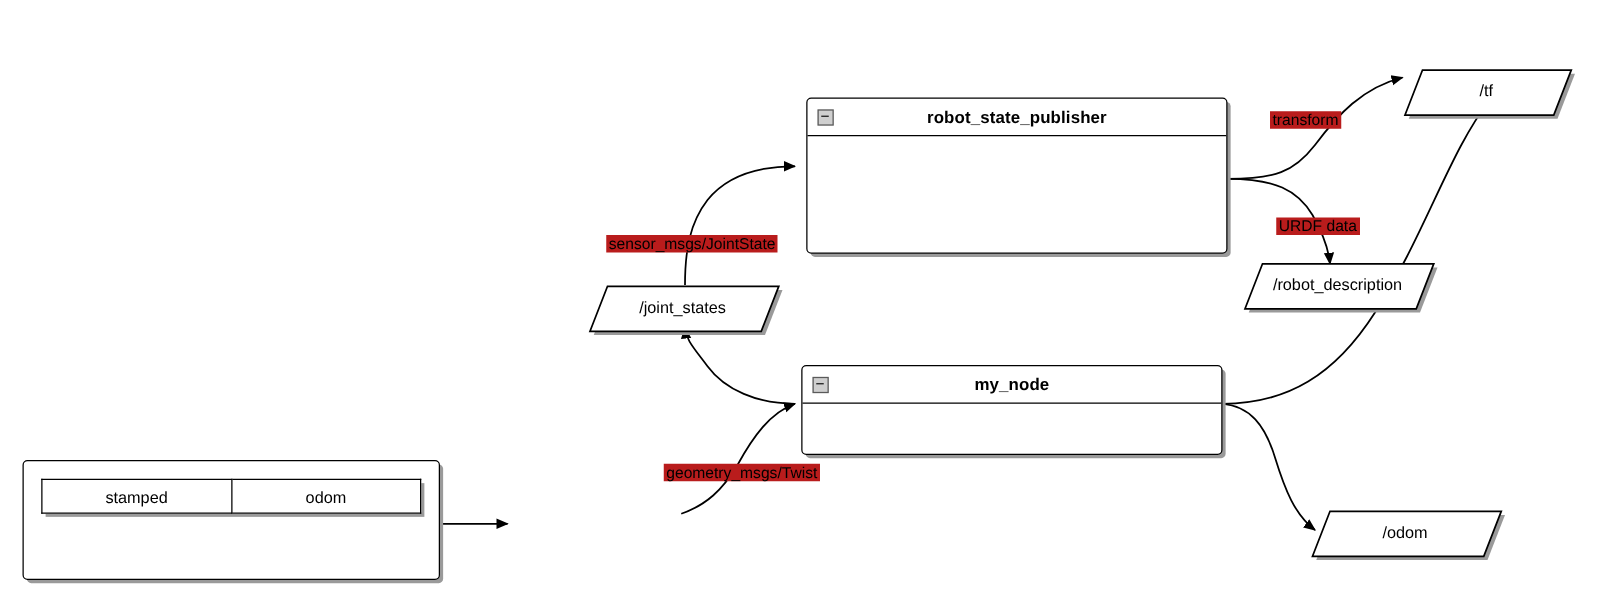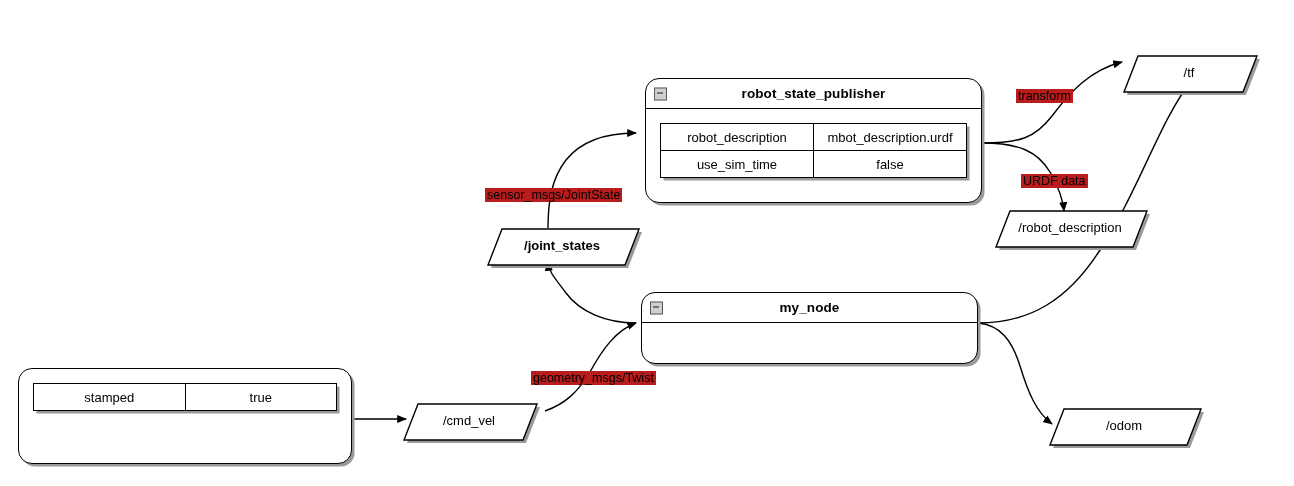--- a/index.html
+++ b/index.html
@@ -31,21 +31,21 @@
     stroke: #000000;
     stroke-width: 1.4;
   }
 
   
   .node-box {
     position: absolute;
     box-sizing: border-box;
     background: #ffffff;
     border: 1.4px solid #000000;
-    border-radius: 14px;
+    border-radius: 4px;
     box-shadow: 3px 3px 0 -0.5px #9a9a9a;
   }
   .node-header {
     position: relative;
     height: 29px;
     border-bottom: 1.6px solid #000000;
     display: flex;
     align-items: center;
     justify-content: center;
   }
@@ -181,51 +181,37 @@
 
   <div class="edge-label" style="left:485px; top:188px;">sensor_msgs/JointState</div>
 
   <div class="edge-label" style="left:531px; top:371px;">geometry_msgs/Twist</div>
 
   <div class="node-box" style="left:645px; top:78px; width:337px; height:125px;">
     <div class="node-header">
       <span class="collapse-icon"></span>
       <span class="node-title">robot_state_publisher</span>
     </div>
-    <div class="node-body">
-      <table class="param-table">
-        <tbody>
-          <tr>
-            <td>robot_description</td>
-            <td>mbot_description.urdf</td>
-          </tr>
-          <tr>
-            <td>use_sim_time</td>
-            <td>false</td>
-          </tr>
-        </tbody>
-      </table>
-    </div>
   </div>
 
   <div class="node-box" style="left:641px; top:292px; width:337px; height:72px;">
     <div class="node-header">
       <span class="collapse-icon"></span>
       <span class="node-title">my_node</span>
     </div>
     <div class="node-body empty"></div>
   </div>
 
   <div class="node-box" style="left:18px; top:368px; width:334px; height:96px;">
     <div class="node-body">
       <table class="param-table">
         <tbody>
           <tr>
             <td>stamped</td>
-            <td>true</td>
+            <td>odom</td>
           </tr>
         </tbody>
       </table>
     </div>
   </div>
 
   <div class="topic" style="left:1124px; top:53px; width:130px; height:38px;">
     <svg width="140" height="46">
       <polygon class="topic-shadow" points="14,3 133,3 119,39 0,39" transform="translate(3,3)"></polygon>
       <polygon class="topic-shape" points="14,3 133,3 119,39 0,39"></polygon>
@@ -234,35 +220,28 @@
   </div>
 
   <div class="topic" style="left:996px; top:208px; width:148px; height:38px;">
     <svg width="158" height="46">
       <polygon class="topic-shadow" points="14,3 151,3 137,39 0,39" transform="translate(3,3)"></polygon>
       <polygon class="topic-shape" points="14,3 151,3 137,39 0,39"></polygon>
     </svg>
     <div class="topic-label">/robot_description</div>
   </div>
 
-  <div class="topic" style="left:488px; top:226px; width:148px; height:38px;font-weight:bold;">
+  <div class="topic" style="left:472px; top:226px; width:148px; height:38px;">
     <svg width="158" height="46">
       <polygon class="topic-shadow" points="14,3 151,3 137,39 0,39" transform="translate(3,3)"></polygon>
       <polygon class="topic-shape" points="14,3 151,3 137,39 0,39"></polygon>
     </svg>
     <div class="topic-label">/joint_states</div>
   </div>
 
-  <div class="topic" style="left:404px; top:401px; width:130px; height:38px;">
-    <svg width="140" height="46">
-      <polygon class="topic-shadow" points="14,3 133,3 119,39 0,39" transform="translate(3,3)"></polygon>
-      <polygon class="topic-shape" points="14,3 133,3 119,39 0,39"></polygon>
-    </svg>
-    <div class="topic-label">/cmd_vel</div>
-  </div>
 
   <div class="topic" style="left:1050px; top:406px; width:148px; height:38px;">
     <svg width="158" height="46">
       <polygon class="topic-shadow" points="14,3 151,3 137,39 0,39" transform="translate(3,3)"></polygon>
       <polygon class="topic-shape" points="14,3 151,3 137,39 0,39"></polygon>
     </svg>
     <div class="topic-label">/odom</div>
   </div>
 
 </div>

